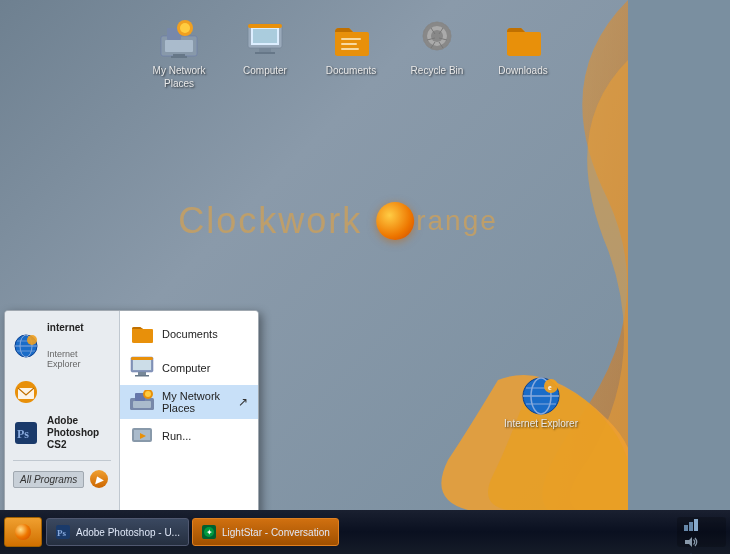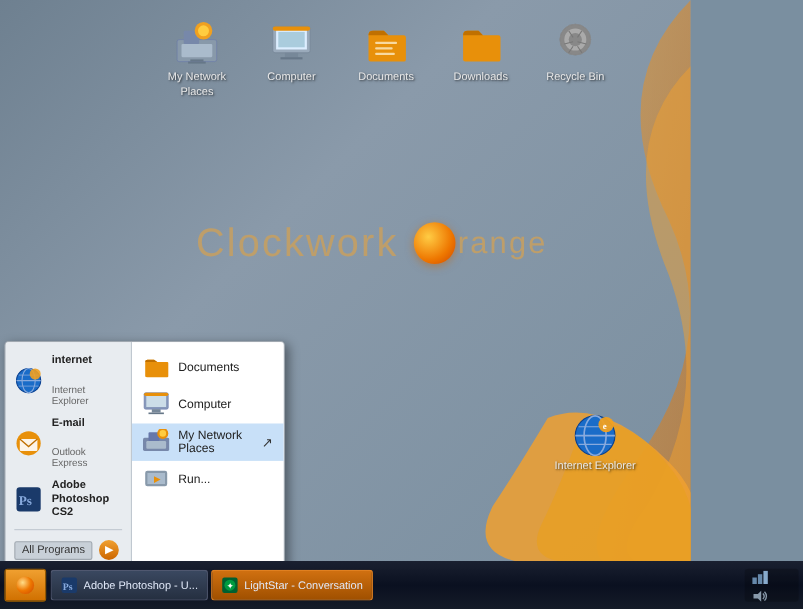--- a/index.html
+++ b/index.html
@@ -197,20 +197,21 @@
       margin: 4px 8px;
     }
 
     .all-programs-row {
       display: flex;
       align-items: center;
       padding: 5px 8px;
       cursor: pointer;
       gap: 6px;
       margin-top: 4px;
+      font-style: italic;
     }
 
     .all-programs-label {
       font-size: 10px;
       color: #333;
       background: #c8d0d8;
       padding: 2px 6px;
       border-radius: 2px;
       border: 1px solid #a0a8b0;
     }
@@ -435,39 +436,39 @@
         </svg>
       </div>
       <span class="icon-label">Documents</span>
     </div>
 
 
 
     <div class="desktop-icon">
       <div class="icon-img">
         <svg width="40" height="38" viewBox="0 0 40 38">
+          <circle cx="20" cy="16" r="14" fill="#888" stroke="#666" stroke-width="0.5"></circle>
+          <circle cx="20" cy="16" r="10" fill="#aaa"></circle>
+          <circle cx="20" cy="16" r="6" fill="#888"></circle>
+
+          <circle cx="20" cy="16" r="14" fill="none" stroke="#999" stroke-width="0.5"></circle>
+          <path d="M14 8 L18 14 M26 8 L22 14 M10 20 L18 18 M30 20 L22 18 M14 28 L18 22 M26 28 L22 22" stroke="#777" stroke-width="1" fill="none"></path>
+        </svg>
+      </div>
+      <span class="icon-label">Recycle Bin</span>
+    </div>
+
+    <div class="desktop-icon">
+      <div class="icon-img">
+        <svg width="40" height="38" viewBox="0 0 40 38">
           <path d="M4 12 Q4 8 8 8 L18 8 L22 12 L36 12 Q38 12 38 14 L38 34 Q38 36 36 36 L8 36 Q4 36 4 34 Z" fill="#e8900a"></path>
           <path d="M4 12 Q4 8 8 8 L18 8 L22 12 Z" fill="#c07000"></path>
         </svg>
       </div>
       <span class="icon-label">Downloads</span>
-    </div>
-
-    <div class="desktop-icon">
-      <div class="icon-img">
-        <svg width="40" height="38" viewBox="0 0 40 38">
-          <circle cx="20" cy="16" r="14" fill="#888" stroke="#666" stroke-width="0.5"></circle>
-          <circle cx="20" cy="16" r="10" fill="#aaa"></circle>
-          <circle cx="20" cy="16" r="6" fill="#888"></circle>
-
-          <circle cx="20" cy="16" r="14" fill="none" stroke="#999" stroke-width="0.5"></circle>
-          <path d="M14 8 L18 14 M26 8 L22 14 M10 20 L18 18 M30 20 L22 18 M14 28 L18 22 M26 28 L22 22" stroke="#777" stroke-width="1" fill="none"></path>
-        </svg>
-      </div>
-      <span class="icon-label">Recycle Bin</span>
     </div>
   </div>
 
   <div class="brand-text">
     <span class="brand-text-left">Clockwork&nbsp;</span>
     <span class="brand-orb"></span>
     <span class="brand-text-right">range</span>
   </div>
 
   <div class="start-menu">
@@ -494,24 +495,20 @@
           </div>
         </div>
 
         <div class="start-menu-app">
           <div class="app-icon">
             <svg width="26" height="26" viewBox="0 0 26 26">
               <circle cx="13" cy="13" r="11" fill="#e8900a"></circle>
               <rect x="5" y="9" width="16" height="11" rx="1" fill="white" opacity="0.9"></rect>
               <polyline points="5,9 13,16 21,9" fill="none" stroke="#c07000" stroke-width="1.2"></polyline>
             </svg>
-          </div>
-          <div class="app-info">
-            <span class="app-name">E-mail</span>
-            <span class="app-sub">Outlook Express</span>
           </div>
         </div>
 
         <div class="start-menu-app">
           <div class="app-icon">
             <svg width="26" height="26" viewBox="0 0 26 26">
               <rect x="2" y="2" width="22" height="22" rx="3" fill="#1a3a6a"></rect>
               <text x="4" y="18" font-size="12" fill="#88aadd" font-family="serif" font-weight="bold">Ps</text>
             </svg>
           </div>

